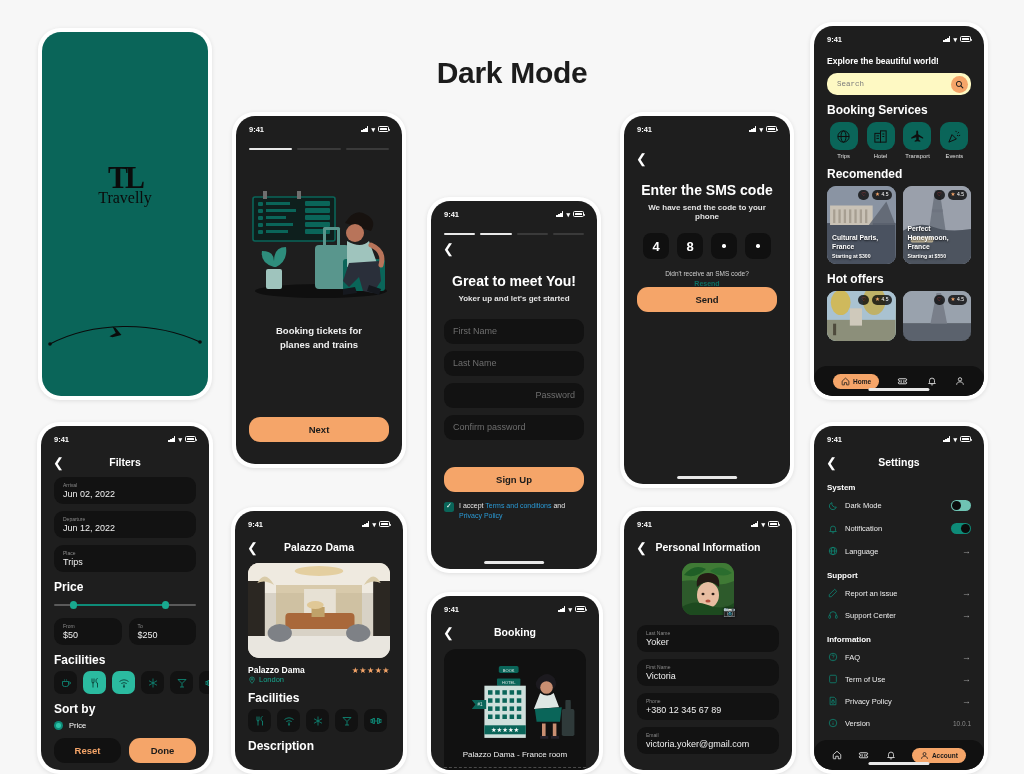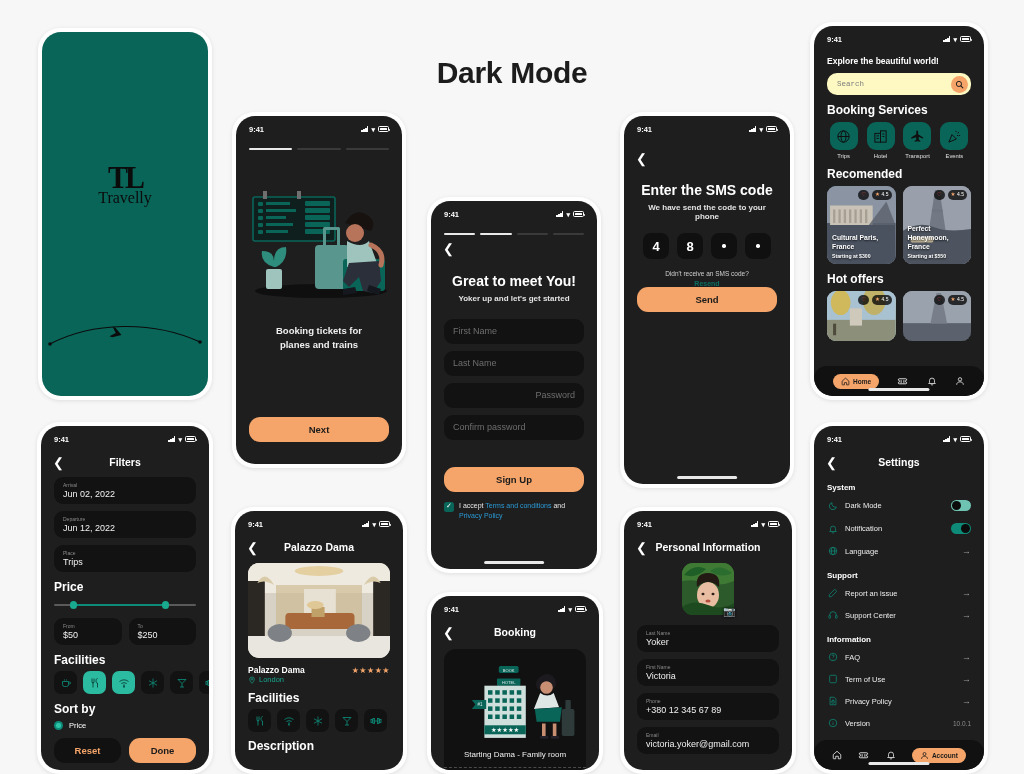--- a/index.html
+++ b/index.html
@@ -805,21 +805,21 @@
             <path d="M92 52 l30 -2 l-2 16 -26 0z" fill="#0a6559"></path>
             <rect x="100" y="68" width="4" height="14" fill="#c98f72"></rect>
               <rect x="112" y="68" width="4" height="14" fill="#c98f72"></rect>
             <path d="M98 82 h9 v3 h-9z" fill="#23202a"></path>
               <path d="M110 82 h9 v3 h-9z" fill="#23202a"></path>
             <rect x="122" y="52" width="14" height="30" rx="2" fill="#2f3a3a"></rect>
             <rect x="126" y="44" width="6" height="8" fill="#2f3a3a"></rect>
             <rect x="126" y="42" width="6" height="2.4" rx="1" fill="#2f3a3a"></rect>
           </svg>
         </div>
-        <div class="tk-cap">Starting Dama - Family room</div>
+        <div class="tk-cap">Palazzo Dama - France room</div>
         <div class="dashes"></div>
 
       </div>
     </div>
   </div>
 </div>
 
 <div class="phone" style="left:620px; top:507px; width:176px; height:267px;">
   <div class="screen">
     <div class="statusbar">

